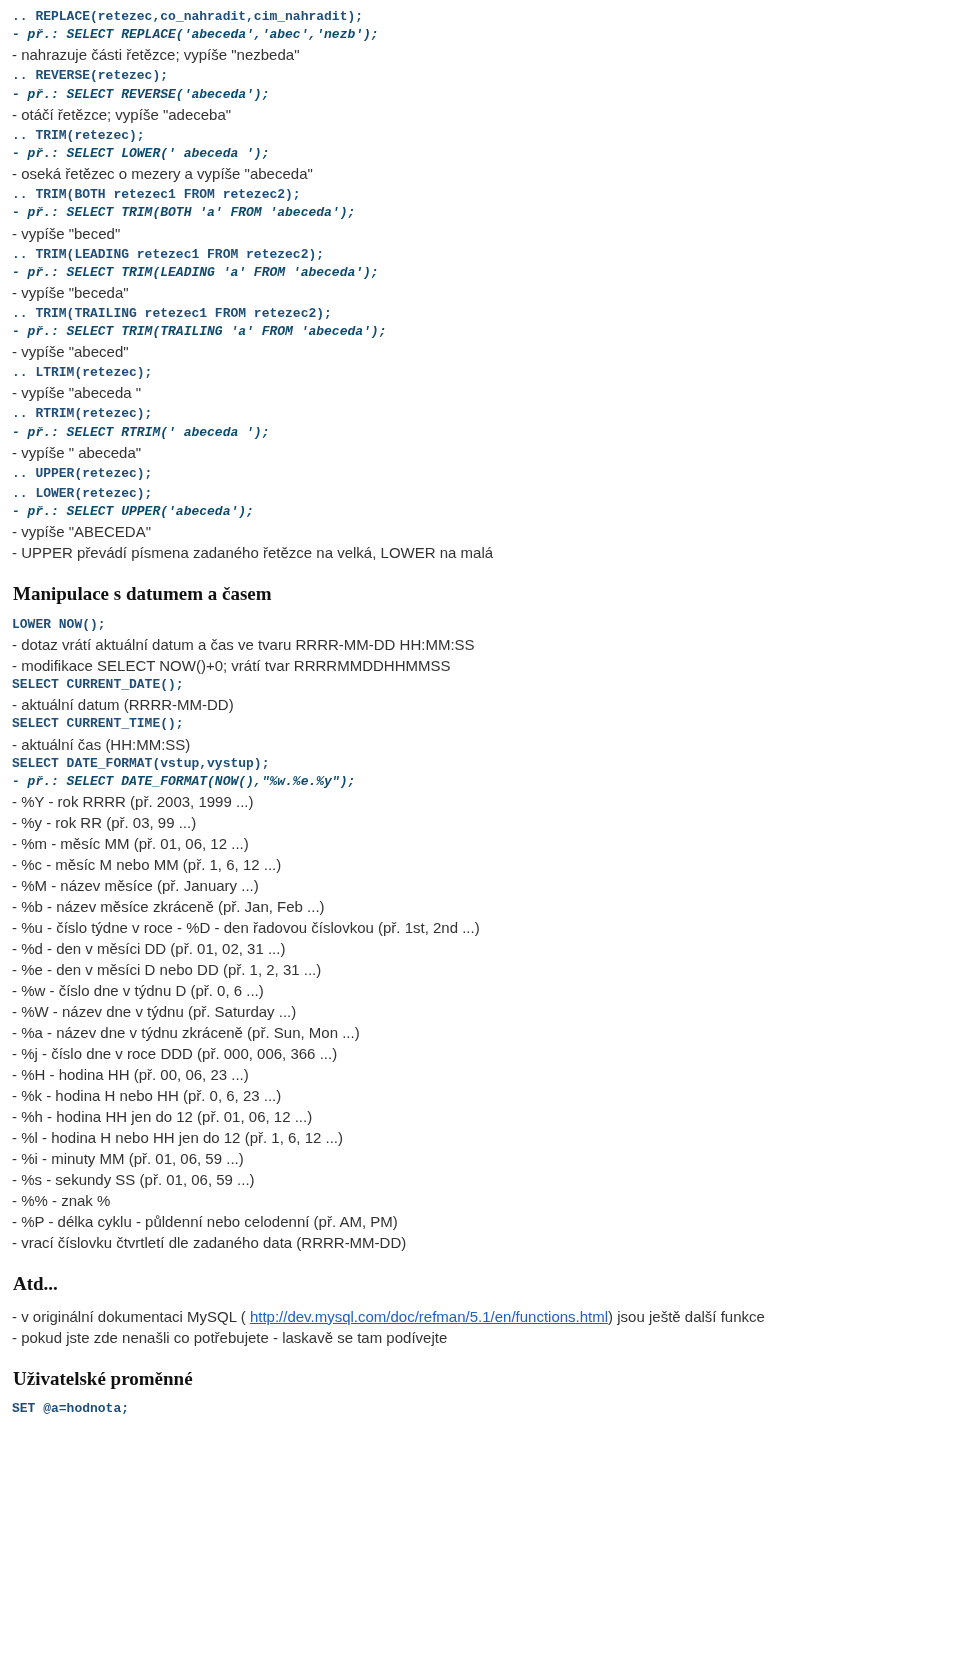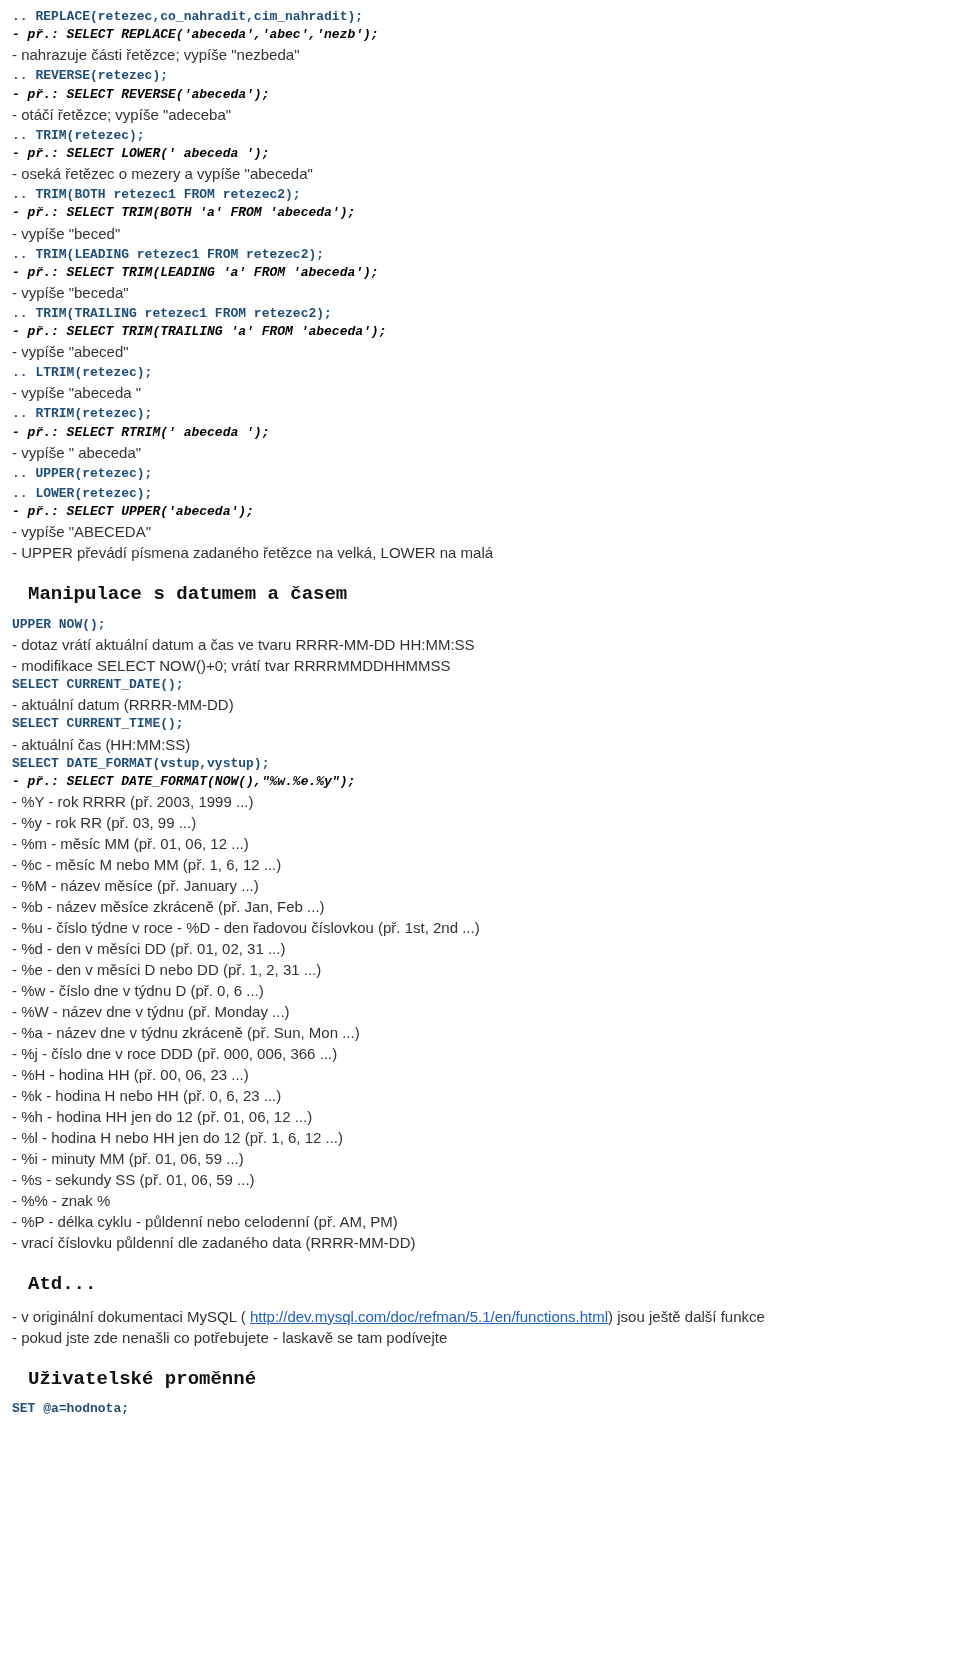--- a/index.html
+++ b/index.html
@@ -15,33 +15,33 @@
   .code-head {
     font-family: "Courier New", Courier, monospace;
     font-weight: bold;
     color: #1f4e79;
     font-size: 13px;
   }
   .code-ex {
     font-family: "Courier New", Courier, monospace;
     font-weight: bold;
     font-style: italic;
-    color: #000000;
+    color: #0c4a6e;
     font-size: 13px;
   }
   .desc {
     color: #333;
     font-size: 15px;
   }
   h2 {
-    font-family: Liberation Mono, monospace;
+    font-family: Liberation Serif, serif;
     font-weight: bold;
     color: #111;
     font-size: 19px;
-    margin: 18px 0 8px 16px;
+    margin: 18px 0 8px 1px;
   }
   a.link { color: #2060c0; text-decoration: underline; }
   .section { margin-bottom: 2px; }
   .line { margin: 0; padding: 0; }
 </style>
 </head>
 <body>
 
 <div>
   <div class="section">
@@ -99,21 +99,21 @@
     <div class="line code-head">.. LOWER(retezec);</div>
     <div class="line code-ex">- př.: SELECT UPPER('abeceda');</div>
     <div class="line desc">- vypíše "ABECEDA"</div>
     <div class="line desc">- UPPER převádí písmena zadaného řetězce na velká, LOWER na malá</div>
   </div>
 </div>
 
 <h2>Manipulace s datumem a časem</h2>
 
 <div>
-  <div class="line code-head">UPPER NOW();</div>
+  <div class="line code-head">LOWER NOW();</div>
   <div class="line desc">- dotaz vrátí aktuální datum a čas ve tvaru RRRR-MM-DD HH:MM:SS</div>
   <div class="line desc">- modifikace SELECT NOW()+0; vrátí tvar RRRRMMDDHHMMSS</div>
 
   <div class="line code-head">SELECT CURRENT_DATE();</div>
   <div class="line desc">- aktuální datum (RRRR-MM-DD)</div>
 
   <div class="line code-head">SELECT CURRENT_TIME();</div>
   <div class="line desc">- aktuální čas (HH:MM:SS)</div>
 
   <div class="line code-head">SELECT DATE_FORMAT(vstup,vystup);</div>
@@ -122,34 +122,34 @@
       <div class="line desc">- %Y - rok RRRR (př. 2003, 1999 ...)</div>
       <div class="line desc">- %y - rok RR (př. 03, 99 ...)</div>
       <div class="line desc">- %m - měsíc MM (př. 01, 06, 12 ...)</div>
       <div class="line desc">- %c - měsíc M nebo MM (př. 1, 6, 12 ...)</div>
       <div class="line desc">- %M - název měsíce (př. January ...)</div>
       <div class="line desc">- %b - název měsíce zkráceně (př. Jan, Feb ...)</div>
       <div class="line desc">- %u - číslo týdne v roce - %D - den řadovou číslovkou (př. 1st, 2nd ...)</div>
       <div class="line desc">- %d - den v měsíci DD (př. 01, 02, 31 ...)</div>
       <div class="line desc">- %e - den v měsíci D nebo DD (př. 1, 2, 31 ...)</div>
       <div class="line desc">- %w - číslo dne v týdnu D (př. 0, 6 ...)</div>
-      <div class="line desc">- %W - název dne v týdnu (př. Monday ...)</div>
+      <div class="line desc">- %W - název dne v týdnu (př. Saturday ...)</div>
       <div class="line desc">- %a - název dne v týdnu zkráceně (př. Sun, Mon ...)</div>
       <div class="line desc">- %j - číslo dne v roce DDD (př. 000, 006, 366 ...)</div>
       <div class="line desc">- %H - hodina HH (př. 00, 06, 23 ...)</div>
       <div class="line desc">- %k - hodina H nebo HH (př. 0, 6, 23 ...)</div>
       <div class="line desc">- %h - hodina HH jen do 12 (př. 01, 06, 12 ...)</div>
       <div class="line desc">- %l - hodina H nebo HH jen do 12 (př. 1, 6, 12 ...)</div>
       <div class="line desc">- %i - minuty MM (př. 01, 06, 59 ...)</div>
       <div class="line desc">- %s - sekundy SS (př. 01, 06, 59 ...)</div>
       <div class="line desc">- %% - znak %</div>
       <div class="line desc">- %P - délka cyklu - půldenní nebo celodenní (př. AM, PM)</div>
     </div>
 
-  <div class="line desc">- vrací číslovku půldenní dle zadaného data (RRRR-MM-DD)</div>
+  <div class="line desc">- vrací číslovku čtvrtletí dle zadaného data (RRRR-MM-DD)</div>
 </div>
 
 <h2>Atd...</h2>
 
 <div>
   <div class="line desc">
     <span>- v originální dokumentaci MySQL ( </span><a class="link">http://dev.mysql.com/doc/refman/5.1/en/functions.html</a><span>) jsou ještě další funkce</span>
   </div>
   <div class="line desc">- pokud jste zde nenašli co potřebujete - laskavě se tam podívejte</div>
 </div>

